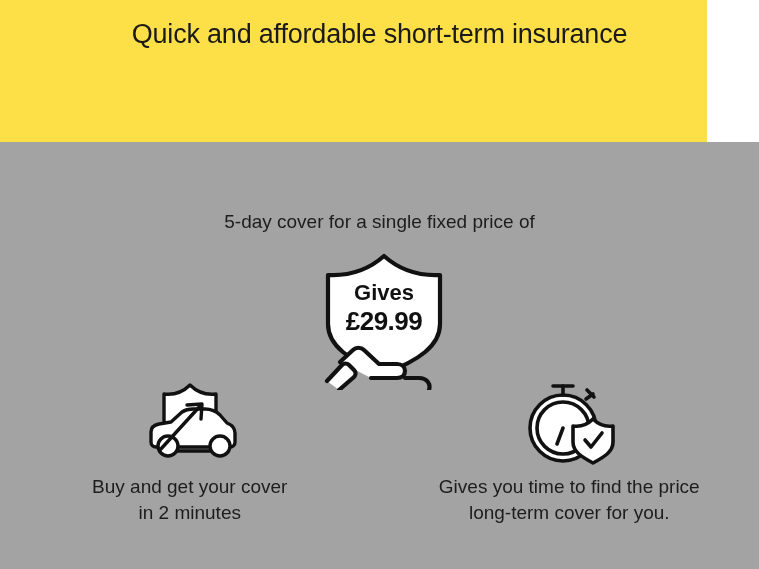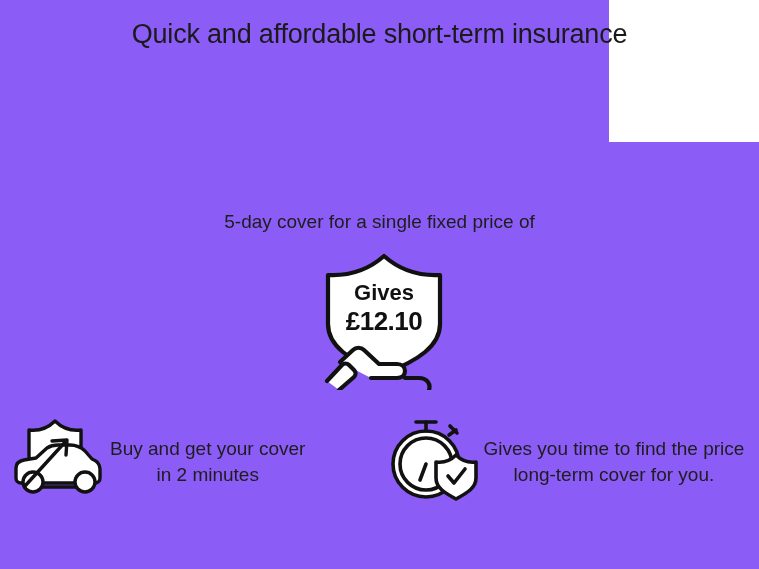--- a/index.html
+++ b/index.html
@@ -14,23 +14,23 @@
     overflow: hidden;
     position: relative;
     color: #1a1a1a;
   }
 
   
   .banner {
     position: absolute;
     left: 0;
     top: 0;
-    width: 609px;
+    width: 707px;
     height: 142px;
-    background: #8b5cf6;
+    background: #fde047;
     overflow: visible;
   }
   .headline-clip {
     position: absolute;
     left: 0;
     top: -44px;
     width: 759px;
     height: 46px;
     overflow: hidden;
     text-align: center;
@@ -67,21 +67,21 @@
     border-top: 21px solid #FCD208;
   }
 
   
   .main {
     position: absolute;
     left: 0;
     top: 142px;
     width: 759px;
     height: 427px;
-    background: #8b5cf6;
+    background: #a3a3a3;
   }
 
   .price-lead {
     position: absolute;
     left: 0;
     top: 67px;
     width: 759px;
     text-align: center;
     font-size: 19px;
     line-height: 26px;
@@ -127,21 +127,21 @@
     position: absolute;
     left: 0;
     top: 236px;
     width: 759px;
     height: 160px;
     display: flex;
   }
   .feature {
     flex: 1 1 50%;
     display: flex;
-    flex-direction: row;
+    flex-direction: column;
     align-items: center;
   }
   .feature-icon {
     height: 88px;
     display: flex;
     align-items: center;
     justify-content: center;
   }
   .feature-caption {
     margin-top: 8px;
@@ -195,21 +195,21 @@
                C 35 113, 38 113, 40 115
                L 45 120
                C 47 122, 47 125, 45 127
                L 30 140" stroke="#111" stroke-width="4.2" stroke-linecap="round" stroke-linejoin="round" fill="#fff"></path>
 
       <path d="M96 128 L 110 128 C 118 128, 122 134, 120 140" stroke="#111" stroke-width="4.2" stroke-linecap="round" fill="none"></path>
     </svg>
 
     <div class="price-text">
       <div class="price-just">Gives</div>
-      <div class="price-amount">£12.10</div>
+      <div class="price-amount">£29.99</div>
     </div>
   </div>
 
   <div class="features">
 
     <div class="feature">
       <div class="feature-icon">
         <svg width="110" height="84" viewBox="0 0 110 84" fill="none">
 
           <path d="M55 5

